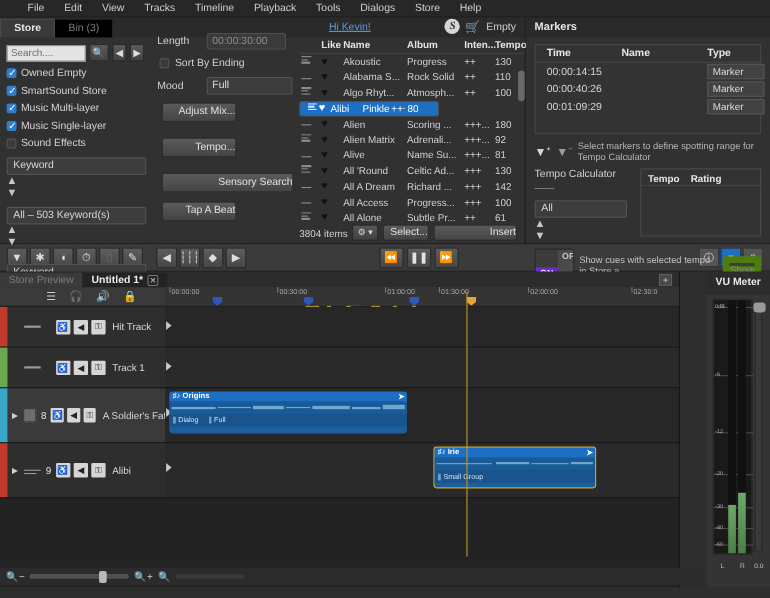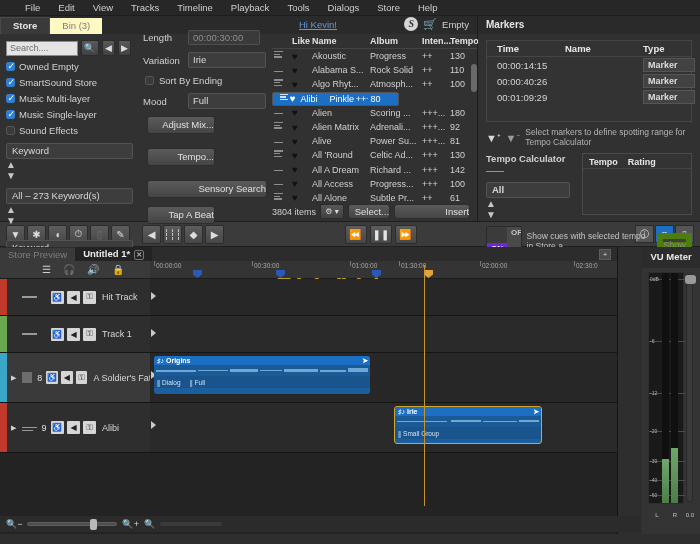--- a/index.html
+++ b/index.html
@@ -24,21 +24,21 @@
   
   .toprow { display: flex; height: 205px; }
   .storepanel { width: 478px; background: #313131; border-right: 1px solid #1c1c1c; position: relative; }
   .markerspanel { width: 222px; background: #313131; position: relative; }
 
   
   .storetabs { height: 18px; background: #2a2a2a; display: flex; align-items: flex-end; position: relative; }
   .stab { font-size: 9.5px; padding: 2px 12px 3px 12px; color: #9a9a9a; }
   .stab.active { background: #3a3a3a; color: #e8e8e8; font-weight: bold; border-top: 1px solid #4a4a4a;
                  border-left: 1px solid #4a4a4a; border-right: 1px solid #4a4a4a; }
-  .stab.inactive { background: #fef9c3; color: #7d7d7d; }
+  .stab.inactive { background: #000000; color: #7d7d7d; }
   .hikevin { position: absolute; right: 140px; top: 3px; color: #5c9ade; font-size: 9.5px;
              text-decoration: underline; }
   .cartwrap { position: absolute; right: 8px; top: 1px; display: flex; align-items: center; gap: 5px; }
   .scircle { width: 14px; height: 14px; border-radius: 50%; background: #d6d6d6; color: #333;
              font-size: 10px; font-weight: bold; font-style: italic; text-align: center; line-height: 14px;
              font-family: "Liberation Serif", serif; }
   .cart-ic { font-size: 11px; color: #cdcdcd; }
   .emptytxt { font-size: 9.5px; color: #d0d0d0; }
 
   
@@ -100,24 +100,24 @@
 
   
   .mhead { height: 18px; background: #2a2a2a; font-size: 10px; font-weight: bold; color: #e6e6e6;
            padding: 3px 0 0 8px; }
   .mtable { margin: 6px 8px 0 8px; border: 1px solid #454545; background: #333; }
   .mthead { display: flex; height: 16px; align-items: center; font-size: 9.5px; font-weight: bold;
             color: #e8e8e8; border-bottom: 1px solid #454545; }
   .mt-time { width: 78px; padding-left: 10px; } .mt-name { width: 78px; } .mt-type { width: 46px; }
   .mrow { display: flex; height: 16px; align-items: center; font-size: 9.5px; color: #d5d5d5; }
   .mtypesel { position: relative; width: 52px; height: 14px; background: #424242; border: 1px solid #555;
-              font-size: 9px; color: #ddd; padding-left: 4px; line-height: 12px; font-weight: bold; }
+              font-size: 9px; color: #ddd; padding-left: 4px; line-height: 12px; }
   .mnote { display: flex; align-items: center; gap: 5px; margin: 5px 8px 0 8px; font-size: 8.5px; color: #b4b4b4; }
   .tcalc { display: flex; margin: 6px 8px 0 8px; gap: 8px; }
-  .tcleft { width: 88px; font-weight: bold; }
+  .tcleft { width: 88px; }
   .tclabel { font-size: 9.5px; color: #cfcfcf; }
   .tcdash { font-size: 9px; color: #9a9a9a; margin: 2px 0 6px 0; }
   .tcbox { flex: 1; border: 1px solid #4a4a4a; background: #333; height: 62px; }
   .tcbhead { font-size: 9px; font-weight: bold; color: #e6e6e6; padding: 3px 0 0 6px; border-bottom: 1px solid #444; height: 15px;}
   .onoffrow { display: flex; align-items: center; gap: 5px; margin: 6px 8px 0 8px; }
   .onoff { display: flex; border: 1px solid #2a2a2a; border-radius: 2px; overflow: hidden; }
   .onoff .on  { background: #6d28d9; color: #fff; font-size: 8px; font-weight: bold; padding: 1px 4px; margin-top: 16px; }
   .onoff .off { background: #4a4a4a; color: #c5c5c5; font-size: 8px; font-weight: bold; padding: 1px 4px; }
   .showbtn { margin-left: auto; width: 42px; height: 15px; background: #3e3e3e; border: 6px solid #4d7c0f;
              border-radius: 2px; font-size: 9px; color: #888; text-align: center; line-height: 13px; }
@@ -286,41 +286,37 @@
         <div class="checkitem">
           <div class="cbox"></div>
           <div class="clabel">Sound Effects</div>
         </div>
 
         <div class="selwrap">
           <div class="sel">Keyword</div>
           <div class="arw">▲<br>▼</div>
         </div>
         <div class="selwrap">
-          <div class="sel">All – 273 Keyword(s)</div>
+          <div class="sel">All – 503 Keyword(s)</div>
           <div class="arw">▲<br>▼</div>
         </div>
         <div class="selwrap" style="margin-top:14px">
           <div class="sel">Keyword</div>
           <div class="arw">▲<br>▼</div>
         </div>
         <div class="selwrap">
           <div class="sel">----</div>
           <div class="arw">▲<br>▼</div>
         </div>
       </div>
 
       <div class="midcol">
         <div class="frow">
           <div class="flab">Length</div>
           <div class="fval">00:00:30:00</div>
-        </div>
-        <div class="frow">
-          <div class="flab">Variation</div>
-          <div class="fsel">Irie</div>
         </div>
         <div class="frow">
           <div class="cbox" style="margin-left:2px"></div>
           <div class="clabel">Sort By Ending</div>
         </div>
         <div class="frow">
           <div class="flab">Mood</div>
           <div class="fsel">Full</div>
         </div>
         <div class="btn med" style="margin:2px 0 0 4px">Adjust Mix...</div>
@@ -384,21 +380,21 @@
           <div class="c-like heart">♥</div>
           <div class="c-name">Alien Matrix</div>
           <div class="c-alb">Adrenali...</div>
           <div class="c-int">+++...</div>
           <div class="c-tmp">92</div>
         </div>
         <div class="rrow">
           <div class="c-drag"><span class="hdrag"><i style="width:9px"></i></span></div>
           <div class="c-like heart">♥</div>
           <div class="c-name">Alive</div>
-          <div class="c-alb">Power Su...</div>
+          <div class="c-alb">Name Su...</div>
           <div class="c-int">+++...</div>
           <div class="c-tmp">81</div>
         </div>
         <div class="rrow">
           <div class="c-drag"><span class="hdrag"><i style="width:9px"></i><i style="width:6px"></i><i style="width:8px"></i></span></div>
           <div class="c-like heart">♥</div>
           <div class="c-name">All 'Round</div>
           <div class="c-alb">Celtic Ad...</div>
           <div class="c-int">+++</div>
           <div class="c-tmp">130</div>

